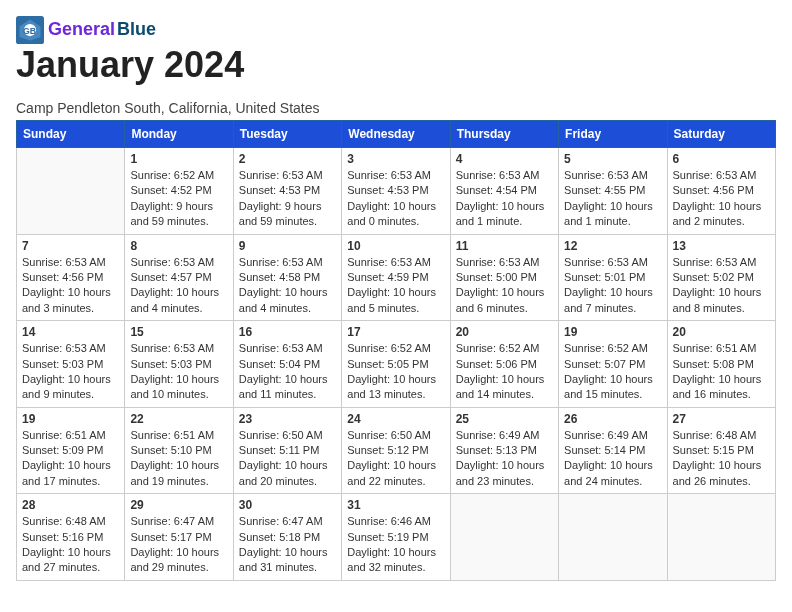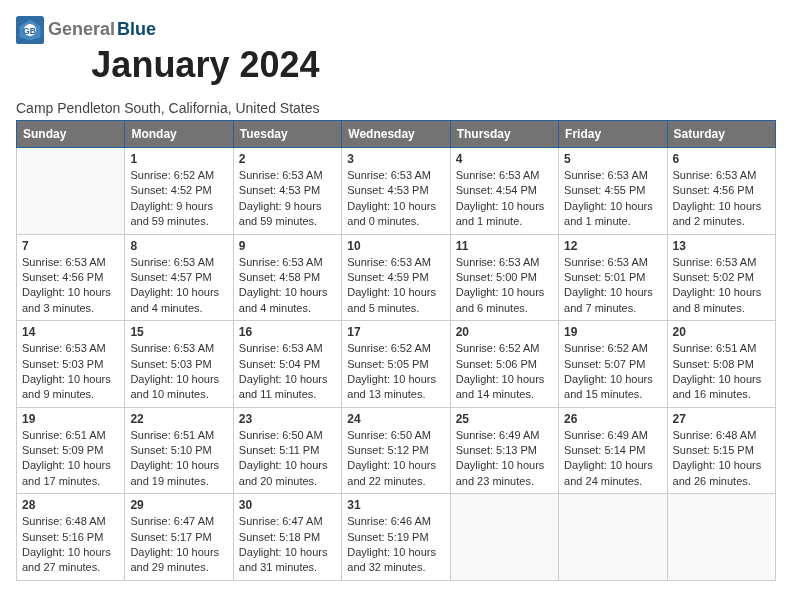--- a/index.html
+++ b/index.html
@@ -20,46 +20,45 @@
     .logo {
       display: flex;
       align-items: center;
       gap: 4px;
     }
     .logo-text {
       font-size: 18px;
       font-weight: bold;
       line-height: 1.1;
     }
-    .logo-general { color: #737373; }
+    .logo-general { color: #6d28d9; }
     .logo-blue { color: #0c4a6e; }
     .logo-icon {
       width: 28px;
       height: 28px;
     }
     .title-block {
-      text-align: right;
     }
     .month-title {
       font-size: 36px;
       font-weight: bold;
       color: #222;
     }
     .location-title {
       font-size: 14px;
       color: #444;
       margin-top: 14px;
     }
     .calendar-table {
       width: 100%;
       border-collapse: collapse;
       font-size: 11px;
     }
     .calendar-table thead th {
-      background: #737373;
+      background: #1d4ed8;
       color: #fff;
       text-align: left;
       padding: 6px 6px;
       font-size: 12px;
       font-weight: bold;
       border: 1px solid #2560a0;
     }
     .calendar-table tbody td {
       border: 1px solid #ccc;
       vertical-align: top;

